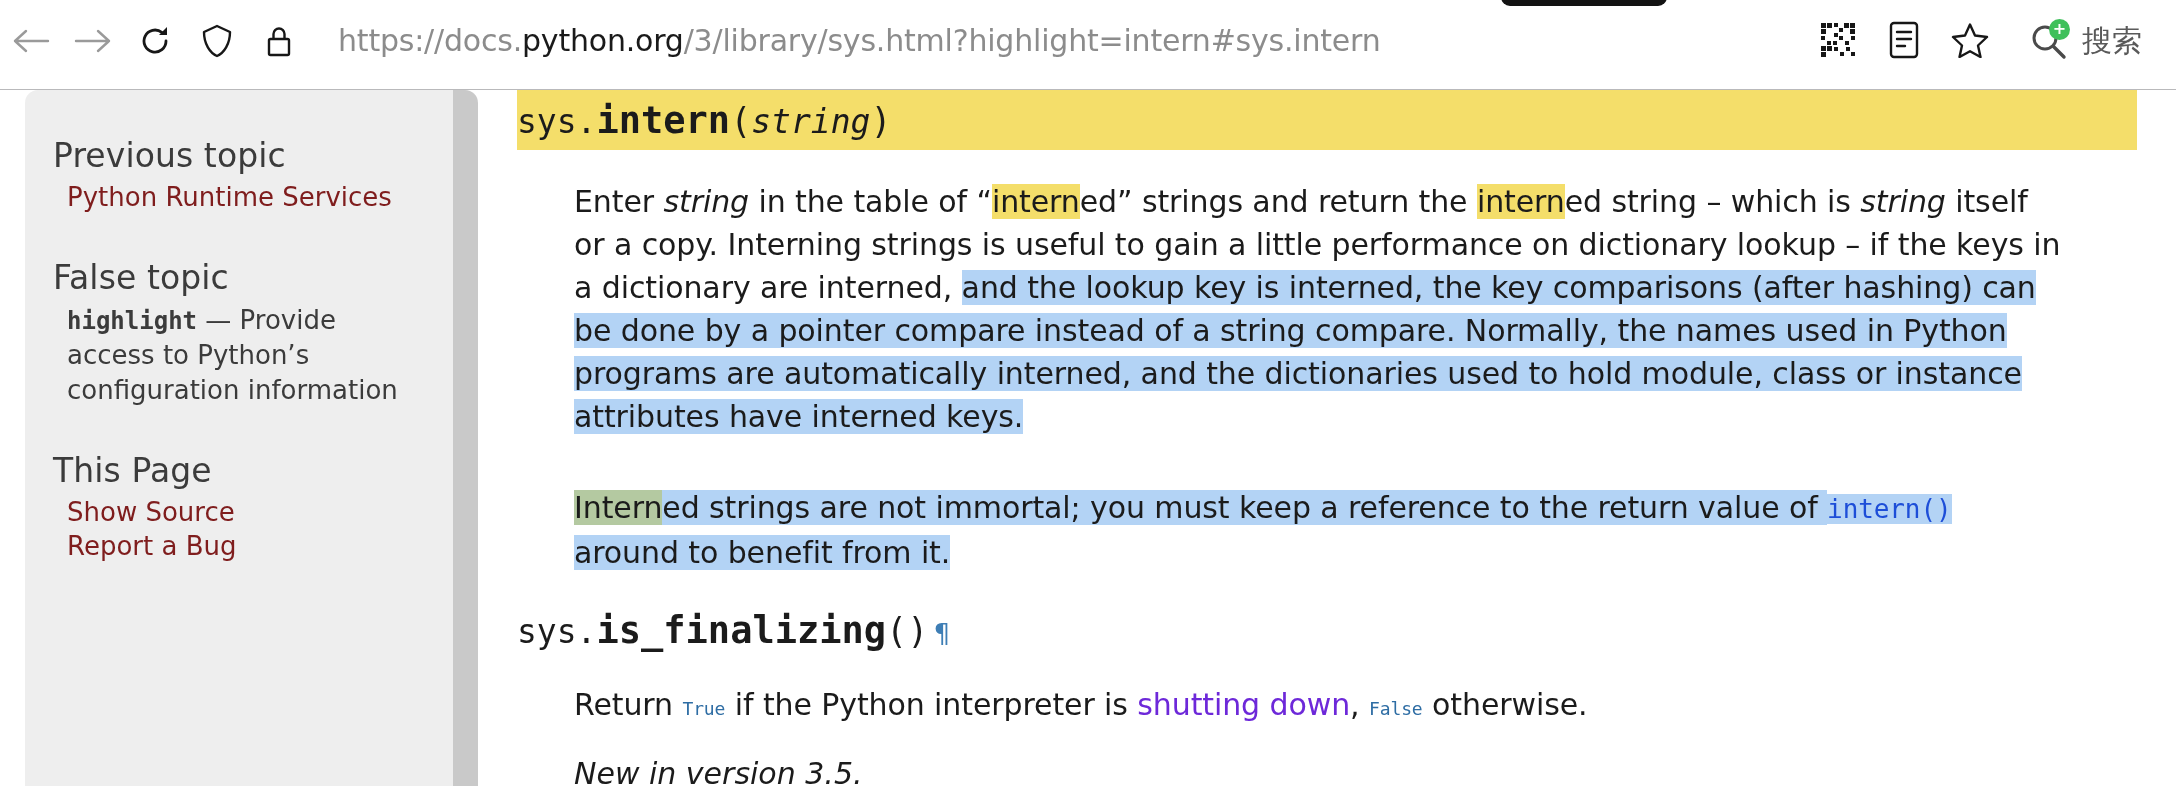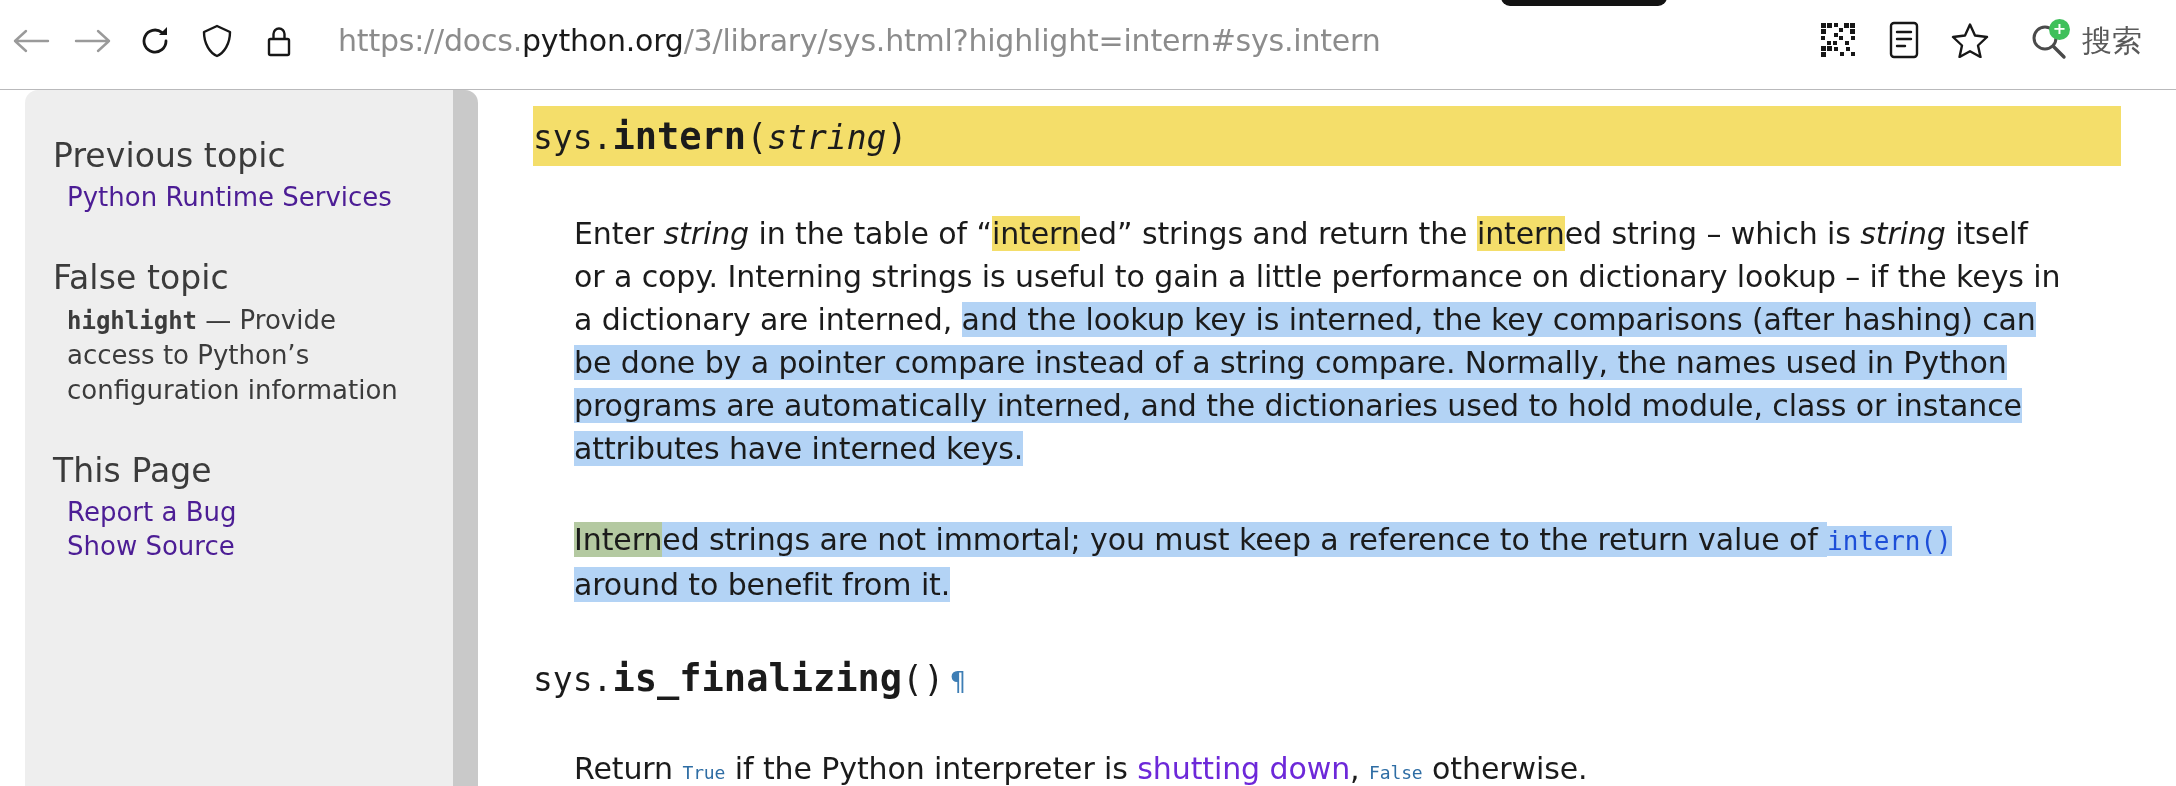--- a/index.html
+++ b/index.html
@@ -169,21 +169,21 @@
     font-size: 26px;
     line-height: 1.33;
     color: #3b3b3b;
     margin: 0;
     padding-left: 14px;
   }
   .side-link {
     display: block;
     font-size: 26px;
     line-height: 1.28;
-    color: #4c1d95;
+    color: #7f1d1d;
     text-decoration: none;
     padding-left: 14px;
   }
   .mono-b {
     font-family: "DejaVu Sans Mono", "Liberation Mono", monospace;
     font-weight: 700;
     font-size: 24px;
   }
 
   
@@ -195,21 +195,21 @@
     height: 696px;
     overflow: hidden;
   }
 
   .dt-head {
     font-family: "DejaVu Sans Mono", "Liberation Mono", monospace;
     font-size: 33px;
     line-height: 1.25;
     color: #1b1b1b;
     white-space: nowrap;
-    margin: 16px;
+    margin: 0;
     padding: 8px 0 6px 0;
   }
   .dt-head.hl { background: #f4de6a; display: block; }
   .dt-head .fn { font-weight: 700; font-size: 37px; }
   .dt-head .prefix { font-weight: 400; }
   .dt-head .paren { font-weight: 400; font-size: 35px; }
   .dt-head .param { font-style: italic; font-size: 33px; }
   .headerlink {
     color: #3e7eb5;
     font-size: 26px;
@@ -386,22 +386,22 @@
         <a class="side-link" href="#">Python Runtime Services</a>
       </div>
 
       <div class="side-block">
         <h3 class="side-h">False topic</h3>
         <p class="side-p"><span class="mono-b">highlight</span><span> — Provide access to Python’s configuration information</span></p>
       </div>
 
       <div class="side-block">
         <h3 class="side-h">This Page</h3>
+        <a class="side-link" href="#">Show Source</a>
         <a class="side-link" href="#">Report a Bug</a>
-        <a class="side-link" href="#">Show Source</a>
       </div>
 
     </div>
     <div class="sidebar-scroll"></div>
   </div>
 
   <div class="content">
 
     <div>
       <div class="dt-head hl"><span class="prefix">sys.</span><span class="fn">intern</span><span class="paren">(</span><span class="param">string</span><span class="paren">)</span></div>

